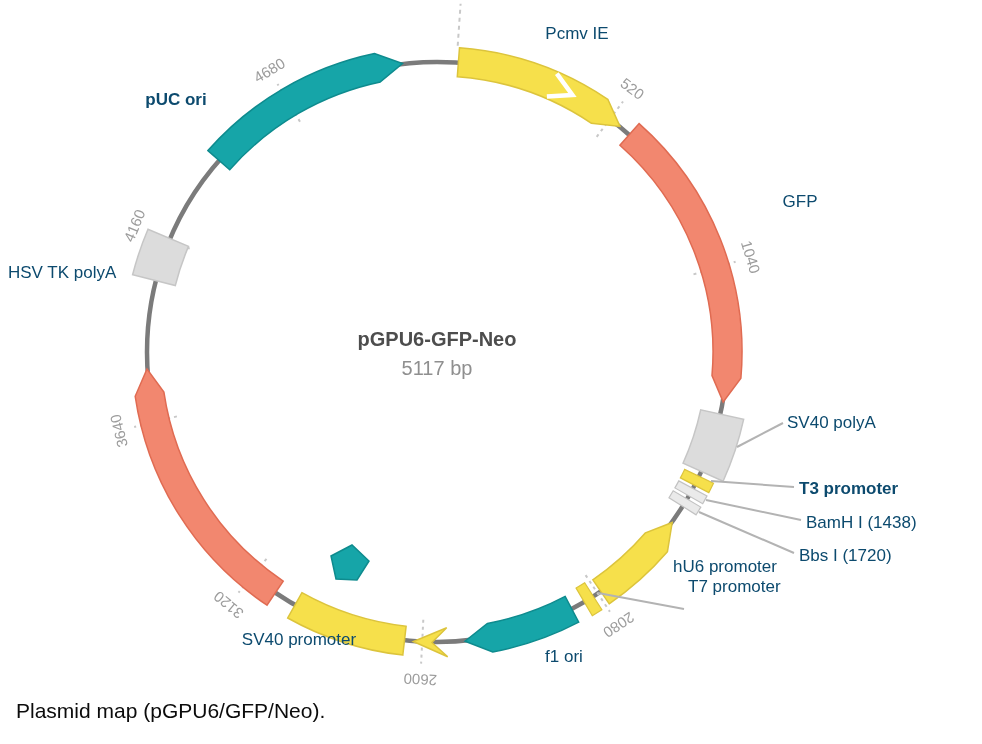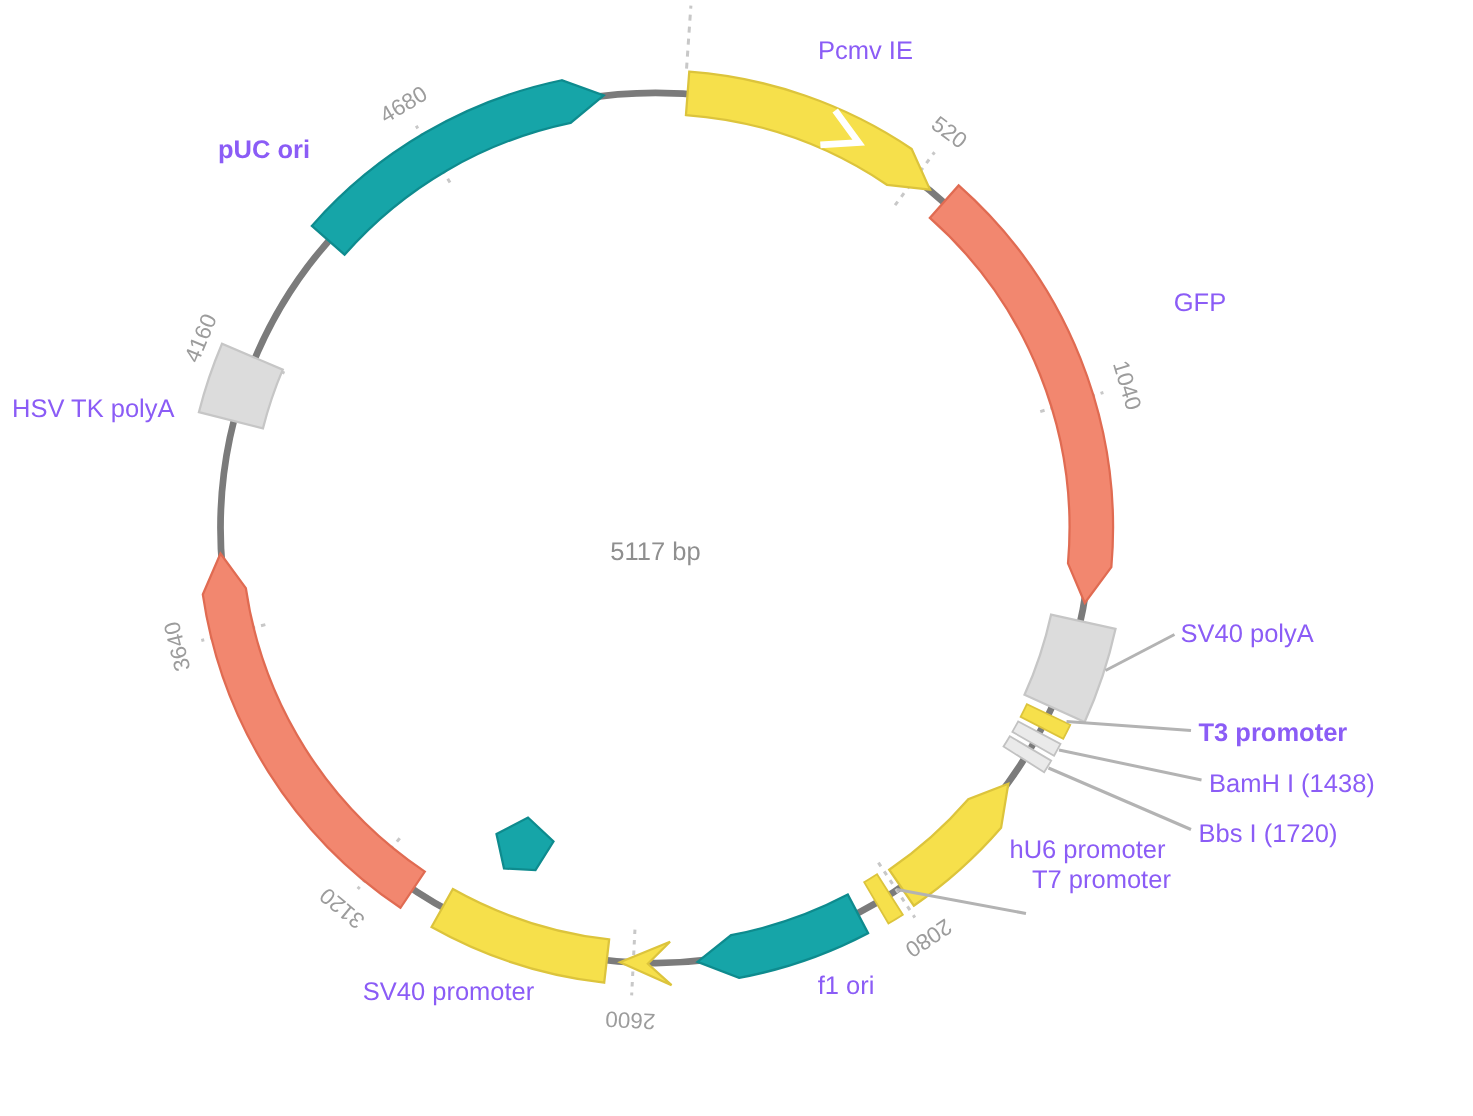--- a/index.html
+++ b/index.html
@@ -1,22 +1,22 @@
 <!DOCTYPE html>
 <html><head>
 <meta charset="utf-8">
 <style>
   html,body{margin:0;padding:0;background:#fff;}
   .stage{position:relative;width:982px;height:744px;background:#ffffff;
          font-family:"Liberation Sans",sans-serif;overflow:hidden;}
   svg#plasmid-svg{position:absolute;left:0;top:0;}
-  .flabel{position:absolute;font-size:17px;color:#8b5cf6;line-height:1.25;white-space:pre-line;}
+  .flabel{position:absolute;font-size:17px;color:#0c4a6e;line-height:1.25;white-space:pre-line;}
   .flabel.c{transform:translate(-50%,-50%);text-align:center;white-space:nowrap;}
   .ptitle{position:absolute;transform:translate(-50%,-50%);font-size:20px;font-weight:bold;color:#4d4d4d;white-space:nowrap;}
-  .psize{position:absolute;transform:translate(-50%,-50%);font-size:17px;color:#8f8f8f;white-space:nowrap;}
+  .psize{position:absolute;transform:translate(-50%,-50%);font-size:20px;color:#8f8f8f;white-space:nowrap;}
   .caption{position:absolute;font-size:21px;color:#0b0b0b;white-space:nowrap;}
 </style>
 </head>
 <body>
 
 <div class="stage">
 
   <svg id="plasmid-svg" width="982" height="744" viewBox="0 0 982 744">
       <circle cx="437" cy="352" r="290" fill="none" stroke="#7B7B7B" stroke-width="4.5"></circle>
       <line x1="457.7" y1="45.7" x2="460.6" y2="3.8" stroke="#C8C8C8" stroke-width="2" stroke-dasharray="4,4"></line>
@@ -61,20 +61,22 @@
 
   <div class="flabel c" style="left:577px;top:34px;">Pcmv IE</div>
   <div class="flabel c" style="left:800px;top:202px;">GFP</div>
   <div class="flabel" style="left:787px;top:412px;">SV40 polyA</div>
   <div class="flabel" style="left:799px;top:478px;font-weight:bold;">T3 promoter</div>
   <div class="flabel" style="left:806px;top:512px;">BamH I (1438)</div>
   <div class="flabel" style="left:799px;top:545px;text-align:right;">Bbs I (1720)</div>
   <div class="flabel" style="left:673px;top:556px;">hU6 promoter</div>
   <div class="flabel" style="left:688px;top:576px;">T7 promoter</div>
   <div class="flabel c" style="left:564px;top:657px;text-align:right;">f1 ori</div>
-  <div class="flabel c" style="left:299px;top:661px;">SV40 promoter</div>
+  <div class="flabel c" style="left:299px;top:640px;">SV40 promoter</div>
   <div class="flabel" style="left:8px;top:262px;">HSV TK polyA</div>
   <div class="flabel c" style="left:176px;top:100px;font-weight:bold;">pUC ori</div>
 
+  <div class="ptitle" style="left:437px;top:339px;">pGPU6-GFP-Neo</div>
   <div class="psize" style="left:437px;top:368px;">5117 bp</div>
 
+  <div class="caption" style="left:16px;top:699px;">Plasmid map (pGPU6/GFP/Neo).</div>
 
 </div>
 
 </body></html>

